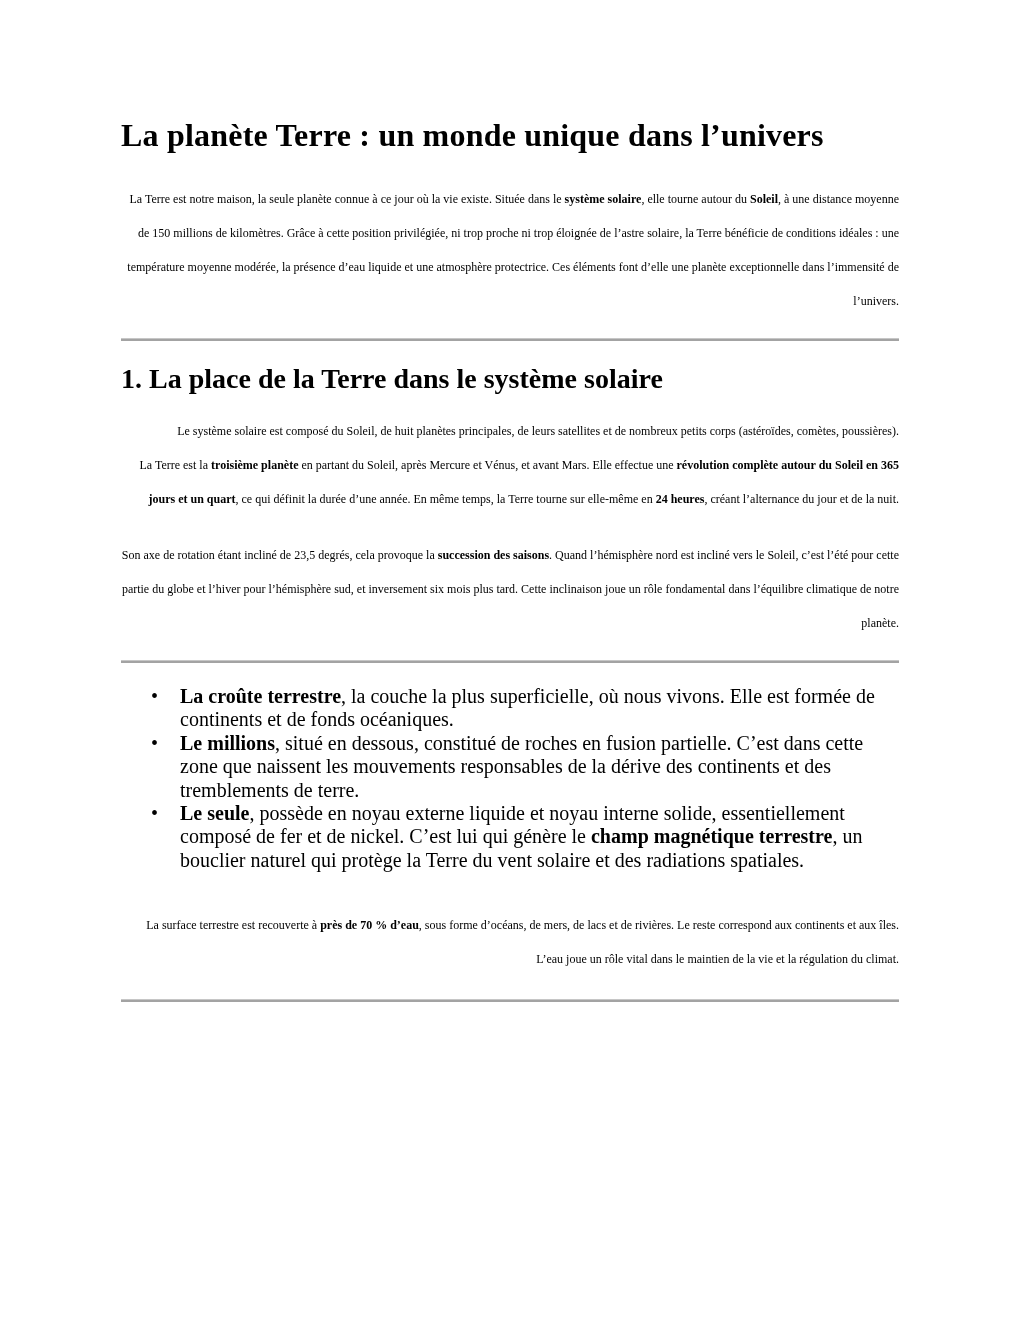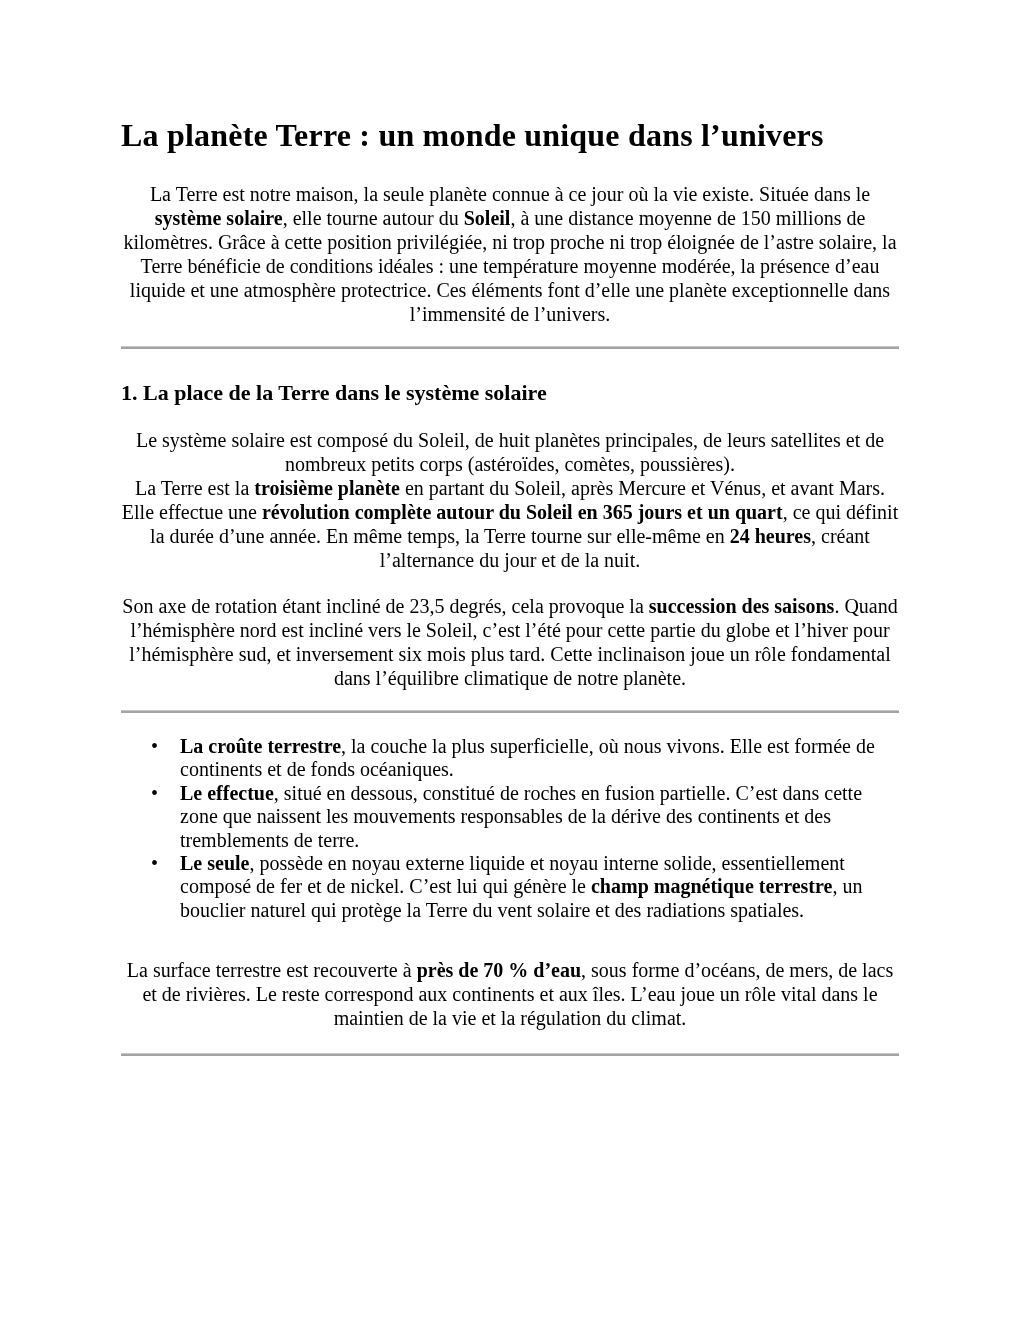--- a/index.html
+++ b/index.html
@@ -16,30 +16,30 @@
     height: 1320px;
     padding: 117px 121px 6px 121px;
   }
   .doc-title {
     font-size: 32px;
     line-height: 37px;
     font-weight: bold;
     letter-spacing: 0.2px;
   }
   .section-heading {
-    font-size: 22px;
+    font-size: 28px;
     line-height: 27px;
     font-weight: bold;
-    margin-top: 30px;
+    margin-top: 24px;
   }
   .body-text {
-    font-size: 20px;
-    line-height: 24px;
+    font-size: 12px;
+    line-height: 34px;
     margin-top: 22px;
-    text-align: center;
+    text-align: right;
   }
   .intro-after-title { margin-top: 28px; }
   .b { font-weight: bold; }
   .rule {
     border: none;
     height: 3px;
     background: #a3a3a3;
     border-top: 1px solid #c6c6c6;
     margin-top: 20px;
   }
@@ -78,21 +78,21 @@
   <p class="body-text"><span>Le système solaire est composé du Soleil, de huit planètes principales, de leurs satellites et de nombreux petits corps (astéroïdes, comètes, poussières).</span><br><span>La Terre est la </span><span class="b">troisième planète</span><span> en partant du Soleil, après Mercure et Vénus, et avant Mars. Elle effectue une </span><span class="b">révolution complète autour du Soleil en 365 jours et un quart</span><span>, ce qui définit la durée d’une année. En même temps, la Terre tourne sur elle-même en </span><span class="b">24 heures</span><span>, créant l’alternance du jour et de la nuit.</span></p>
 
   <p class="body-text"><span>Son axe de rotation étant incliné de 23,5 degrés, cela provoque la </span><span class="b">succession des saisons</span><span>. Quand l’hémisphère nord est incliné vers le Soleil, c’est l’été pour cette partie du globe et l’hiver pour l’hémisphère sud, et inversement six mois plus tard. Cette inclinaison joue un rôle fondamental dans l’équilibre climatique de notre planète.</span></p>
 
   <hr class="rule">
 
 
 
   <ul class="layer-list">
     <li><span class="marker">•</span><span class="b">La croûte terrestre</span><span>, la couche la plus superficielle, où nous vivons. Elle est formée de continents et de fonds océaniques.</span></li>
-    <li><span class="marker">•</span><span class="b">Le effectue</span><span>, situé en dessous, constitué de roches en fusion partielle. C’est dans cette zone que naissent les mouvements responsables de la dérive des continents et des tremblements de terre.</span></li>
+    <li><span class="marker">•</span><span class="b">Le millions</span><span>, situé en dessous, constitué de roches en fusion partielle. C’est dans cette zone que naissent les mouvements responsables de la dérive des continents et des tremblements de terre.</span></li>
     <li><span class="marker">•</span><span class="b">Le seule</span><span>, possède en noyau externe liquide et noyau interne solide, essentiellement composé de fer et de nickel. C’est lui qui génère le </span><span class="b">champ magnétique terrestre</span><span>, un bouclier naturel qui protège la Terre du vent solaire et des radiations spatiales.</span></li>
   </ul>
 
   <p class="body-text final-para"><span>La surface terrestre est recouverte à </span><span class="b">près de 70 % d’eau</span><span>, sous forme d’océans, de mers, de lacs et de rivières. Le reste correspond aux continents et aux îles. L’eau joue un rôle vital dans le maintien de la vie et la régulation du climat.</span></p>
 
   <hr class="rule bottom-rule">
 
 </div>
 
 </body></html>

